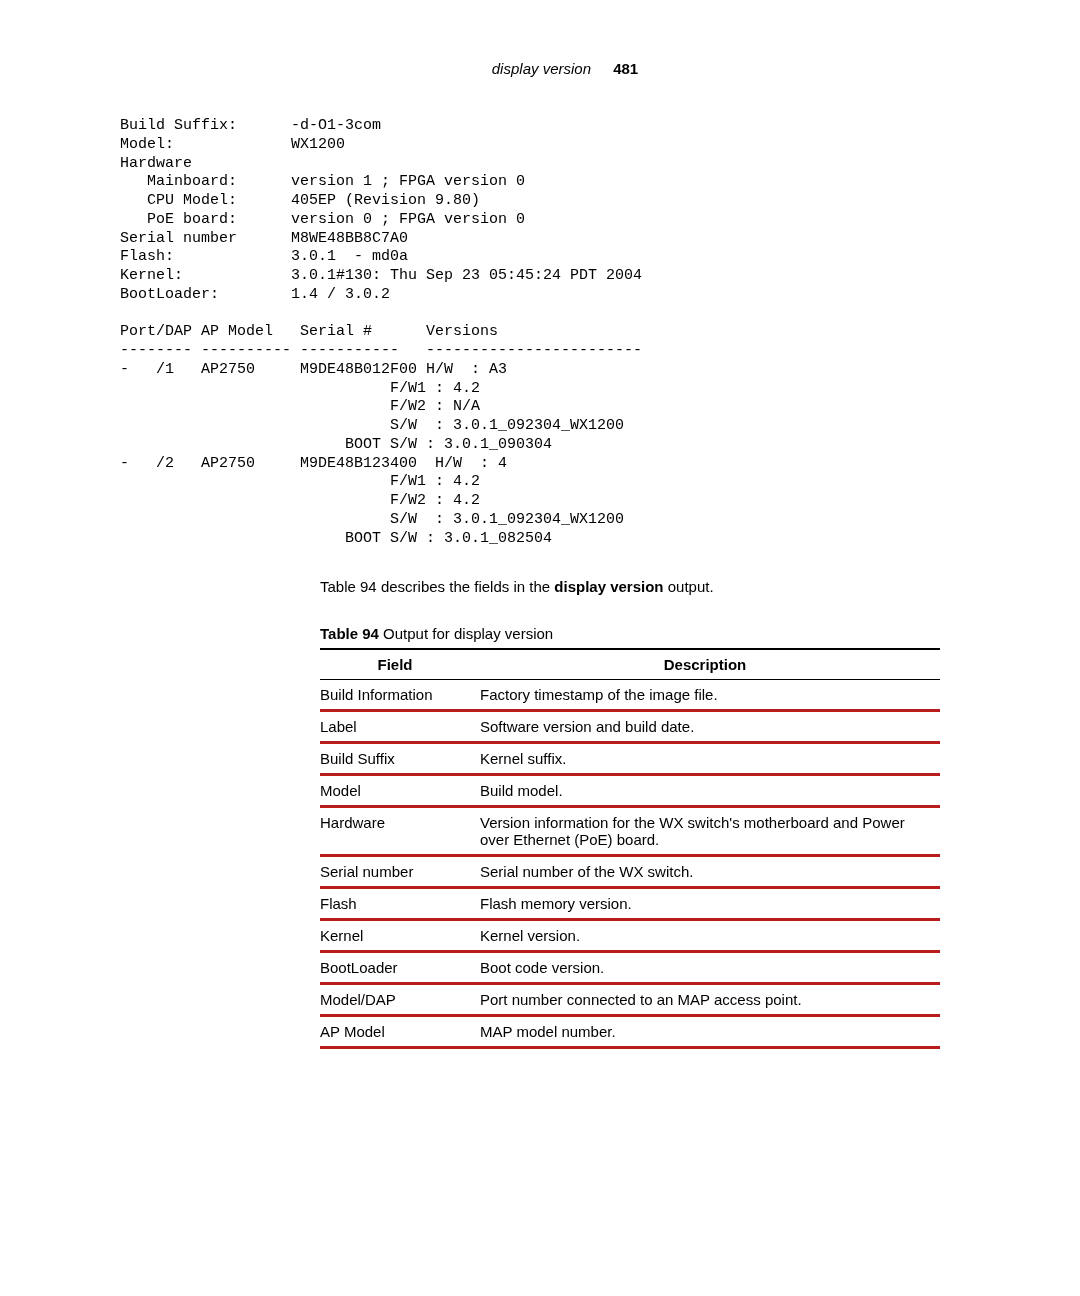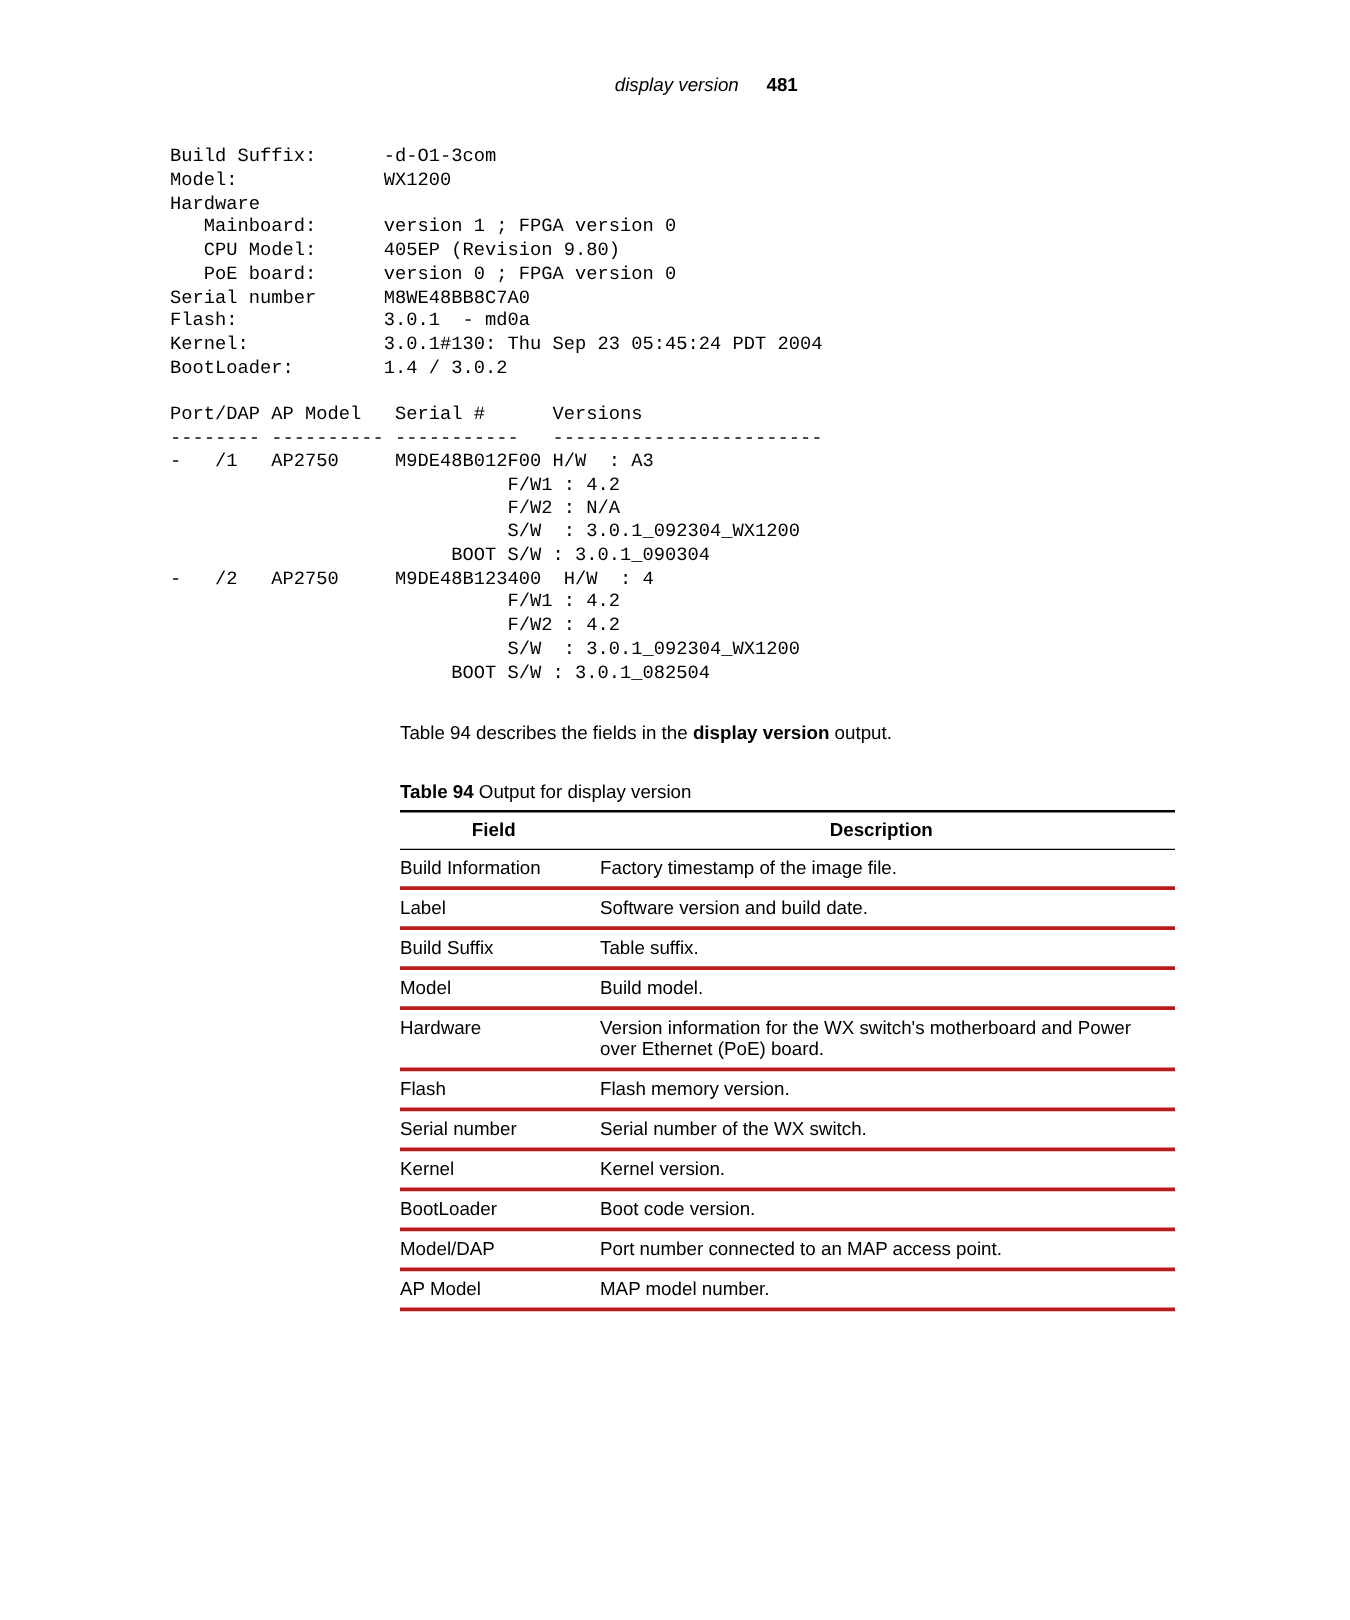--- a/index.html
+++ b/index.html
@@ -21,21 +21,21 @@
   .page-header .num {
     font-weight: bold;
     font-style: normal;
     margin-left: 18px;
   }
   pre.terminal {
     font-family: "Courier New", Courier, monospace;
     font-size: 15px;
     line-height: 1.25;
     white-space: pre;
-    margin: 0 0 28px 16px;
+    margin: 0 0 28px 0;
   }
   .caption-para {
     margin: 0 0 28px 200px;
     font-size: 15px;
     line-height: 1.4;
   }
   .caption-para .bold { font-weight: bold; }
   .table-block { margin-left: 200px; }
   .table-title { font-size: 15px; margin-bottom: 6px; }
   .table-title .lead { font-weight: bold; }
@@ -110,37 +110,37 @@
       <tr>
           <td>Build Information</td>
           <td>Factory timestamp of the image file.</td>
         </tr>
       <tr>
           <td>Label</td>
           <td>Software version and build date.</td>
         </tr>
       <tr>
           <td>Build Suffix</td>
-          <td>Table suffix.</td>
+          <td>Kernel suffix.</td>
         </tr>
       <tr>
           <td>Model</td>
           <td>Build model.</td>
         </tr>
       <tr>
           <td>Hardware</td>
           <td>Version information for the WX switch's motherboard and Power over Ethernet (PoE) board.</td>
         </tr>
       <tr>
+          <td>Serial number</td>
+          <td>Serial number of the WX switch.</td>
+        </tr>
+      <tr>
           <td>Flash</td>
           <td>Flash memory version.</td>
-        </tr>
-      <tr>
-          <td>Serial number</td>
-          <td>Serial number of the WX switch.</td>
         </tr>
       <tr>
           <td>Kernel</td>
           <td>Kernel version.</td>
         </tr>
       <tr>
           <td>BootLoader</td>
           <td>Boot code version.</td>
         </tr>
       <tr>

